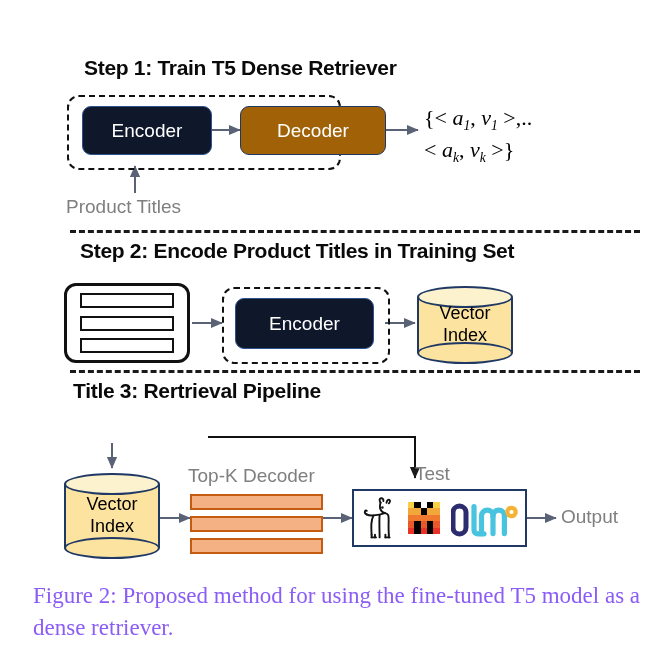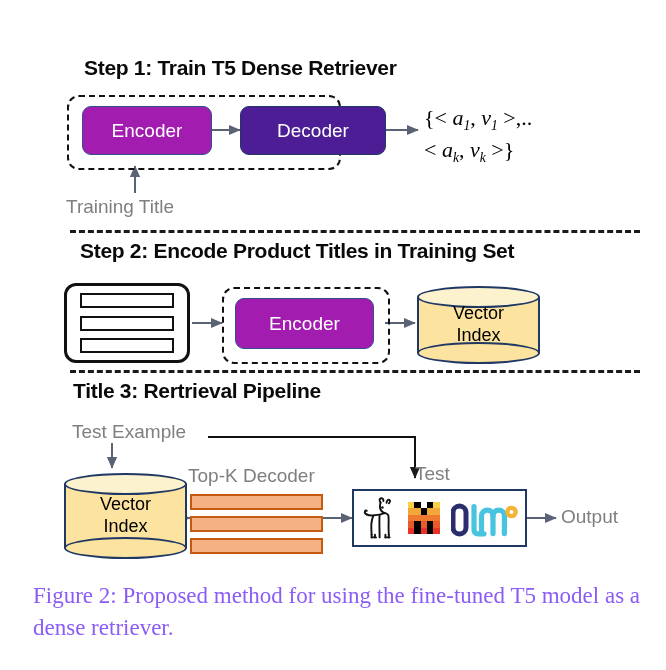--- a/index.html
+++ b/index.html
@@ -35,22 +35,22 @@
   }
   .nodebox{
     position:absolute;
     display:flex;align-items:center;justify-content:center;
     border-radius:9px;
     color:#fff;
     font-size:19px;
     font-family:"Liberation Sans", sans-serif;
     box-sizing:border-box;
   }
-  .node-blue{background:#a21caf;border:1.5px solid #2F528F;}
-  .node-red{background:#4c1d95;border:1.5px solid #1F3864;}
+  .node-blue{background:#0f172a;border:1.5px solid #2F528F;}
+  .node-red{background:#a16207;border:1.5px solid #1F3864;}
 
   .gray-label{
     position:absolute;
     color:#7f7f7f;
     font-size:19px;
     font-family:"Liberation Sans", sans-serif;
     white-space:nowrap;
   }
 
   
@@ -79,21 +79,21 @@
     display:flex;flex-direction:column;justify-content:space-evenly;align-items:center;
   }
   .tablerow{
     width:78%;height:15px;
     border:2.5px solid #111;
     background:#fff;
     box-sizing:border-box;
   }
 
   
-  .cyl{position:absolute;padding-left:27px;}
+  .cyl{position:absolute;}
   .cyl .cyl-body{
     position:absolute;left:0;right:0;top:11px;bottom:11px;
     background:#FCE3A0;
     border-left:2px solid #1F3864;border-right:2px solid #1F3864;
   }
   .cyl .cyl-top{
     position:absolute;left:0;right:0;top:0;height:22px;
     background:#FDF2CE;
     border:2px solid #1F3864;border-radius:50%;
     box-sizing:border-box;
@@ -177,21 +177,21 @@
 
   <div class="formula" style="left:424px;top:103px;">
     <div>
       <span class="up">{&lt;&nbsp;</span><span>a</span><sub>1</sub><span class="up">,&nbsp;</span><span>v</span><sub>1</sub><span class="up">&nbsp;&gt;,..</span>
     </div>
     <div>
       <span class="up">&lt;&nbsp;</span><span>a</span><sub>k</sub><span class="up">,&nbsp;</span><span>v</span><sub>k</sub><span class="up">&nbsp;&gt;}</span>
     </div>
   </div>
 
-  <div class="gray-label" style="left:66px;top:196px;">Training Title</div>
+  <div class="gray-label" style="left:66px;top:196px;">Product Titles</div>
 
   <div class="hsep" style="top:230px;"></div>
 
   <div class="step-title" style="left:80px;top:239px;">Step 2: Encode Product Titles in Training Set</div>
 
   <div class="tableicon" style="left:64px;top:283px;width:126px;height:80px;">
     <div class="tablerow"></div>
     <div class="tablerow"></div>
     <div class="tablerow"></div>
   </div>
@@ -209,21 +209,20 @@
     <div class="cyl-txt">
       <span>Vector</span>
       <span>Index</span>
     </div>
   </div>
 
   <div class="hsep" style="top:370px;"></div>
 
   <div class="step-title" style="left:73px;top:379px;">Title 3: Rertrieval Pipeline</div>
 
-  <div class="gray-label" style="left:72px;top:421px;">Test Example</div>
 
   <div class="cyl" style="left:64px;top:473px;width:96px;height:86px;">
     <div class="cyl-body"></div>
     <div class="cyl-bot"></div>
     <div class="cyl-top"></div>
     <div class="cyl-txt">
       <span>Vector</span>
       <span>Index</span>
     </div>
   </div>

